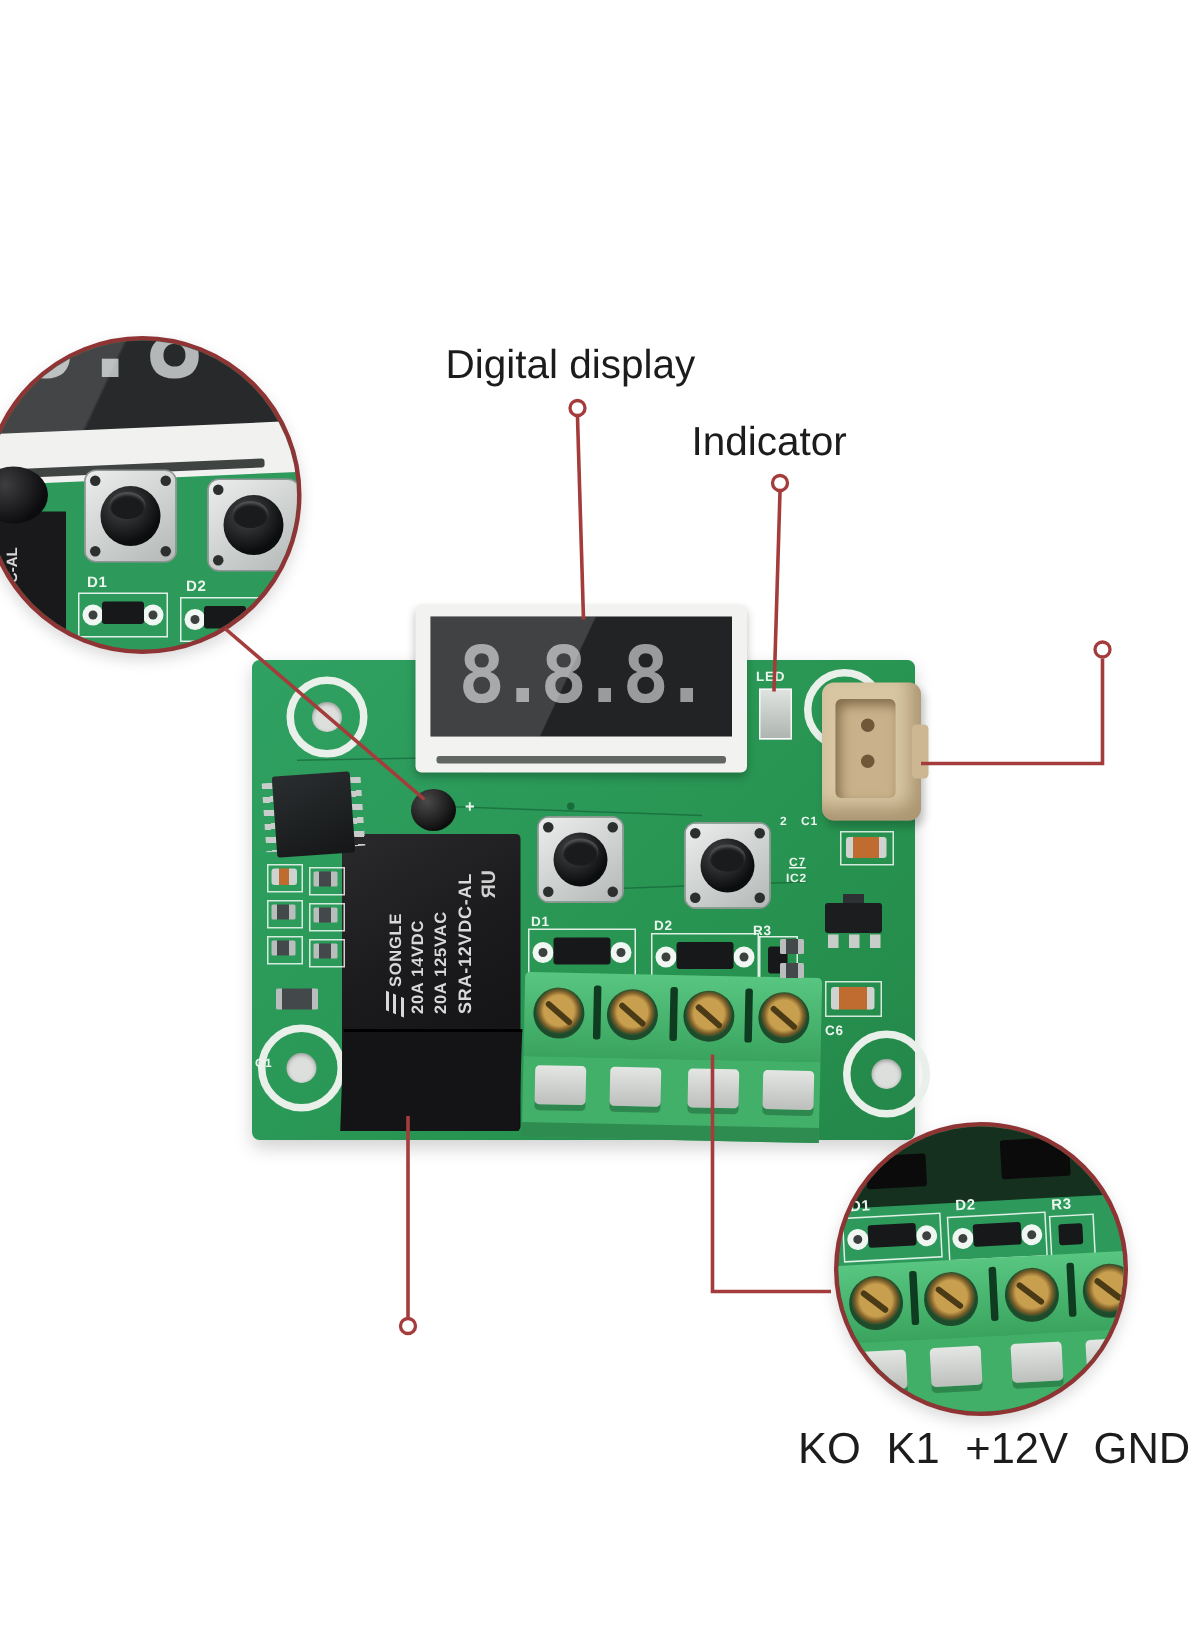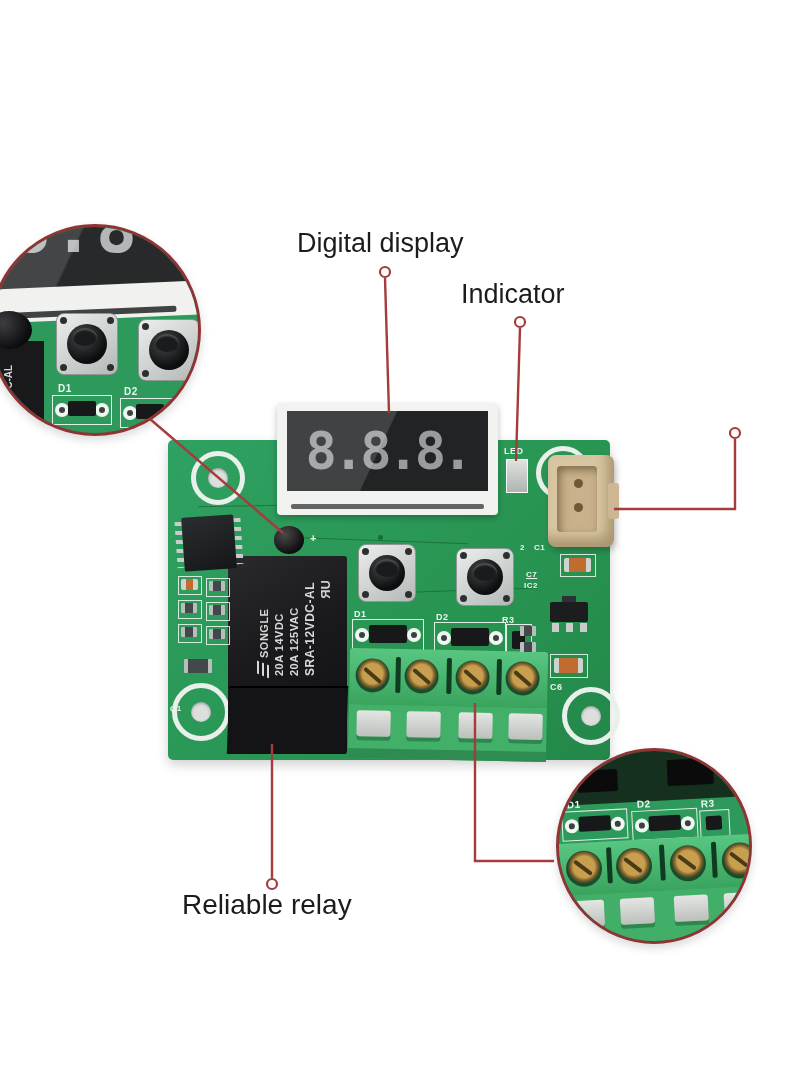--- a/index.html
+++ b/index.html
@@ -424,15 +424,15 @@
     <g stroke="#a43c3c" stroke-width="2.2" fill="#ffffff">
       <circle cx="385" cy="272" r="5"></circle>
       <circle cx="520" cy="322" r="5"></circle>
       <circle cx="735" cy="433" r="5"></circle>
       <circle cx="272" cy="884" r="5"></circle>
     </g>
   </svg>
 
   <span class="lbl" id="lbl-digital">Digital display</span>
   <span class="lbl" id="lbl-indicator">Indicator</span>
-  <span class="lbl" id="lbl-relay">Reliable relay</span>
+  <span class="lbl" id="lbl-pins">KO K1 +12V GND</span>
 
 </div>
 
 </body></html>

